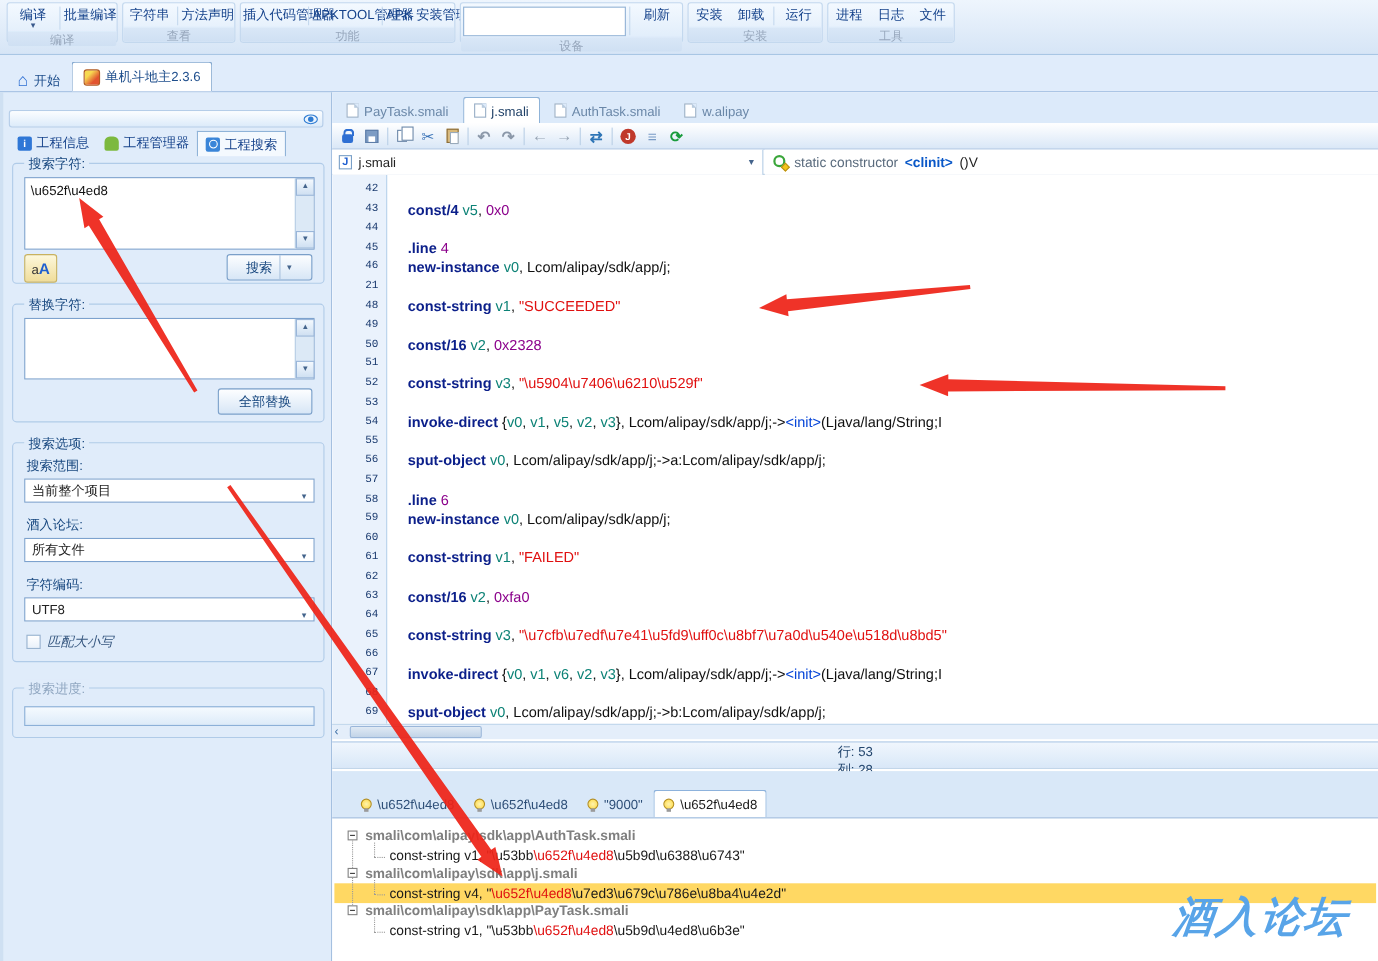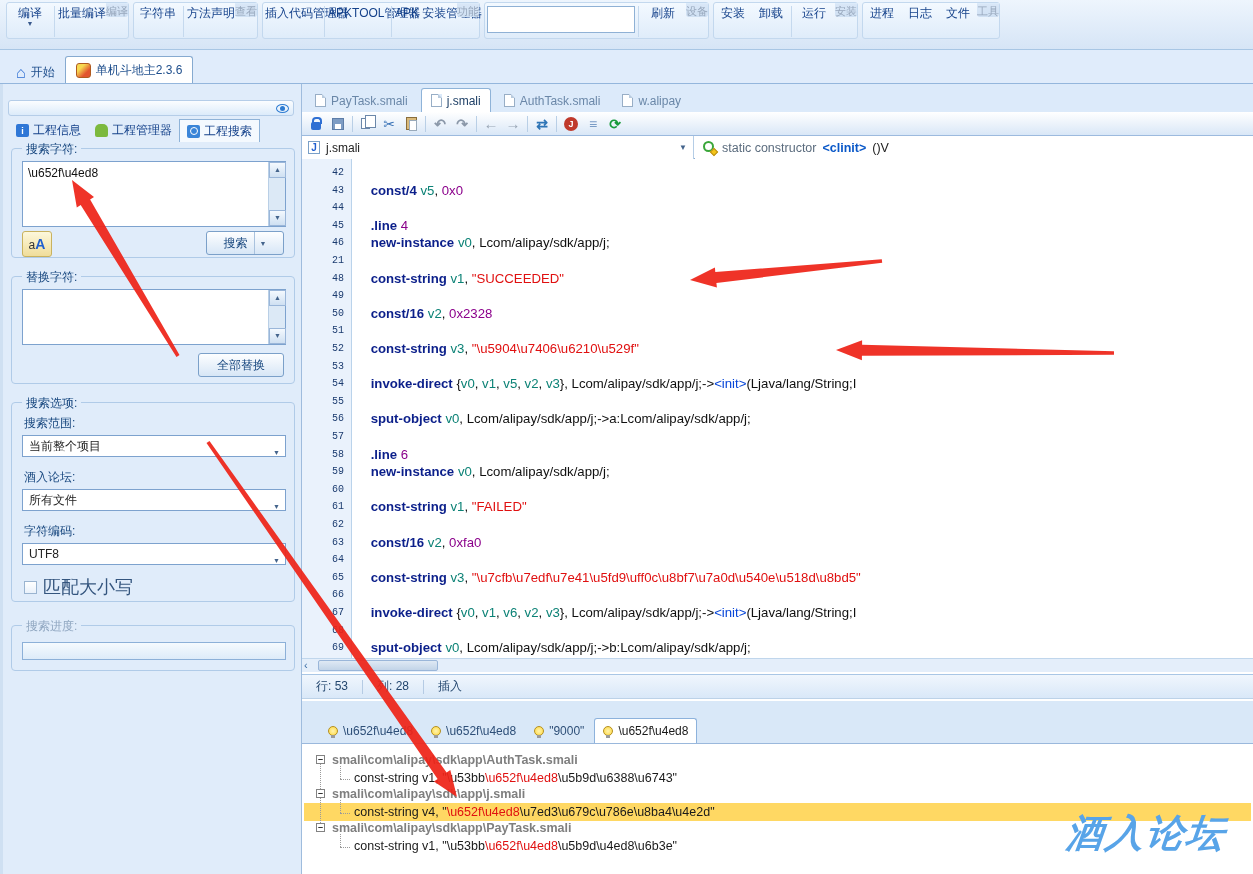--- a/index.html
+++ b/index.html
@@ -5,21 +5,21 @@
   :root{
     --accent:#15428b; --hl:#ffd863; --match:#e01010; --arrow:#ee2418; --wm:#58a4e8;
   }
   *{margin:0;padding:0;box-sizing:border-box;font-family:"Liberation Sans",sans-serif;}
   html,body{width:1253px;height:874px;overflow:hidden;}
   body{position:relative;background:#e9f1fb;}
   .abs{position:absolute;}
 
   
   #ribbon{left:0;top:0;width:1253px;height:50px;background:linear-gradient(#eef5fd,#d6e5f6);border-bottom:1px solid #a8c6e4;padding-left:4px;white-space:nowrap;}
-  .rgroup{display:inline-flex;flex-direction:row;vertical-align:top;height:37px;margin:2px 2px 0 2px;border:1px solid #c3d8ee;border-radius:3px;background:linear-gradient(#f3f9ff,#dfecfa);}
+  .rgroup{display:inline-flex;flex-direction:column;vertical-align:top;height:37px;margin:2px 2px 0 2px;border:1px solid #c3d8ee;border-radius:3px;background:linear-gradient(#f3f9ff,#dfecfa);}
   .rbtns{display:flex;flex:1;align-items:flex-start;padding-top:2px;}
   .rbtn{display:inline-block;text-align:center;font-size:12px;line-height:14px;color:var(--accent);padding:1px 2px;cursor:default;}
   .rbtn .dd{display:block;font-size:7px;color:#39598c;line-height:7px;}
   .vsep{width:1px;align-self:stretch;background:#c5d9ee;margin:1px 1px;}
   .rlabel{height:14px;text-align:center;font-size:11px;color:#97a7bc;background:linear-gradient(#d9e7f7,#cfe0f3);border-top:1px solid #dcebfa;border-radius:0 0 3px 3px;}
   .devbox{width:148px;height:27px;background:#fff;border:1px solid #8fb1d5;margin:1px 2px 0 2px;}
 
   
   #tabstrip{left:0;top:50px;width:1253px;height:34px;background:#e0ecfb;border-bottom:1px solid #94b6dc;}
   .wtab{display:inline-flex;align-items:center;gap:5px;height:27px;margin-top:6px;padding:0 10px;font-size:12px;color:#1e4e8c;}
@@ -49,21 +49,21 @@
   .sbar{position:absolute;right:0;top:0;width:17px;height:100%;background:#dce9f6;border-left:1px solid #b9cfe6;}
   .sbtn{position:absolute;left:0;width:17px;height:16px;background:linear-gradient(#f4f9fe,#cfe0f2);border:1px solid #9ab6d9;font-size:7px;color:#44648c;text-align:center;line-height:14px;}
   .sbtn.up{top:0;} .sbtn.dn{bottom:0;}
   .aA{position:absolute;left:10px;width:30px;height:26px;background:linear-gradient(#fdf8dc,#f0dd9a);border:1px solid #c9b25e;border-radius:3px;text-align:center;font-size:12px;line-height:24px;color:#333;}
   .aA b{color:#1f5fd0;font-size:14px;}
   .pbtn{position:absolute;height:24px;background:linear-gradient(#fdfeff,#d7e6f6);border:1px solid #7ba0c9;border-radius:3px;font-size:12px;color:#17477f;display:inline-flex;align-items:center;justify-content:center;gap:6px;}
   .pbtn .dd{font-size:7px;color:#44648c;border-left:1px solid #a9c2de;padding-left:5px;height:100%;display:flex;align-items:center;}
   .flabel{position:absolute;left:12px;font-size:12px;color:#17477f;}
   .sel{position:absolute;left:10px;width:264px;height:22px;background:#fff;border:1px solid #7da2ce;font-size:12px;color:#222;line-height:20px;padding-left:6px;}
   .sel .dd{position:absolute;right:5px;top:7px;font-size:7px;color:#44648c;}
-  .cbrow{position:absolute;left:12px;display:flex;align-items:center;gap:6px;font-size:18px;color:#34557e;}
+  .cbrow{position:absolute;left:12px;display:flex;align-items:center;gap:6px;font-size:12px;color:#34557e;font-style:italic;}
   .cb{width:13px;height:13px;background:linear-gradient(#fff,#e9f1fa);border:1px solid #9ab4d0;}
   .pbar{position:absolute;left:10px;width:264px;height:18px;border:1px solid #8cb0d8;background:linear-gradient(#f5fafe,#ddebf9);}
 
   
   #main{left:302px;top:84px;width:951px;height:790px;background:#fff;}
   #etabs{position:absolute;left:0;top:0;width:100%;height:28px;background:#dceafa;}
   .etab{display:inline-flex;align-items:center;gap:5px;height:24px;margin-top:4px;padding:0 9px;font-size:12px;color:#6a87a8;}
   .etab.active{background:#fff;border:1px solid #8fb3d8;border-bottom:none;border-radius:3px 3px 0 0;color:#1e3f66;}
   .doc{width:11px;height:13px;background:#fff;border:1px solid #98aec6;position:relative;}
   .doc::after{content:"";position:absolute;right:-1px;top:-1px;border-style:solid;border-width:0 4px 4px 0;border-color:transparent #dceafa #b9cbde transparent;}
@@ -103,21 +103,21 @@
   .r{color:#0c8276;}
   .n{color:#8b008b;}
   .s{color:var(--match);}
   .p{color:#101010;}
   .b{color:#0645d8;}
   #hscroll{position:absolute;left:0;top:574px;width:100%;height:14px;background:#e4eefa;border-top:1px solid #c0d6ec;}
   #hscroll .larr{position:absolute;left:2px;top:0;font-size:11px;color:#3c6ea5;line-height:13px;}
   #hscroll .thumb{position:absolute;left:16px;top:1px;width:120px;height:11px;background:linear-gradient(#dfe9f4,#c2d4e8);border:1px solid #9ab6d9;border-radius:2px;}
 
   
-  #statusbar{position:absolute;left:0;top:590px;width:100%;height:25px;background:linear-gradient(#f0f6fd,#d9e8f8);border-top:1px solid #a9c6e5;border-bottom:1px solid #bcd2e8;display:flex;align-items:center;font-size:12px;color:#23466e;}
+  #statusbar{position:absolute;left:0;top:590px;width:100%;height:25px;background:linear-gradient(#f0f6fd,#d9e8f8);border-top:1px solid #a9c6e5;border-bottom:1px solid #bcd2e8;display:flex;align-items:center;font-size:12px;color:#23466e;flex-direction:column;}
   #statusbar span{padding:0 14px;}
   #statusbar .ssep{width:1px;height:14px;background:#b5cbe4;padding:0;}
 
   
   #bottompanel{position:absolute;left:0;top:617px;width:100%;height:173px;background:#d9e8f8;}
   #rtabs{position:absolute;left:18px;top:17px;height:25px;display:flex;gap:2px;}
   .rtab{display:inline-flex;align-items:center;gap:5px;padding:0 8px;font-size:12px;color:#2e4f78;}
   .rtab.active{background:#fff;border:1px solid #8db2dc;border-bottom:none;border-radius:3px 3px 0 0;color:#1a1a1a;}
   .bulb{width:10px;height:10px;border-radius:50%;background:radial-gradient(#fff3ae,#ffd83d);border:1px solid #b58f1f;position:relative;}
   .bulb::after{content:"";position:absolute;left:2px;bottom:-3px;width:4px;height:3px;background:#9a9a9a;}

